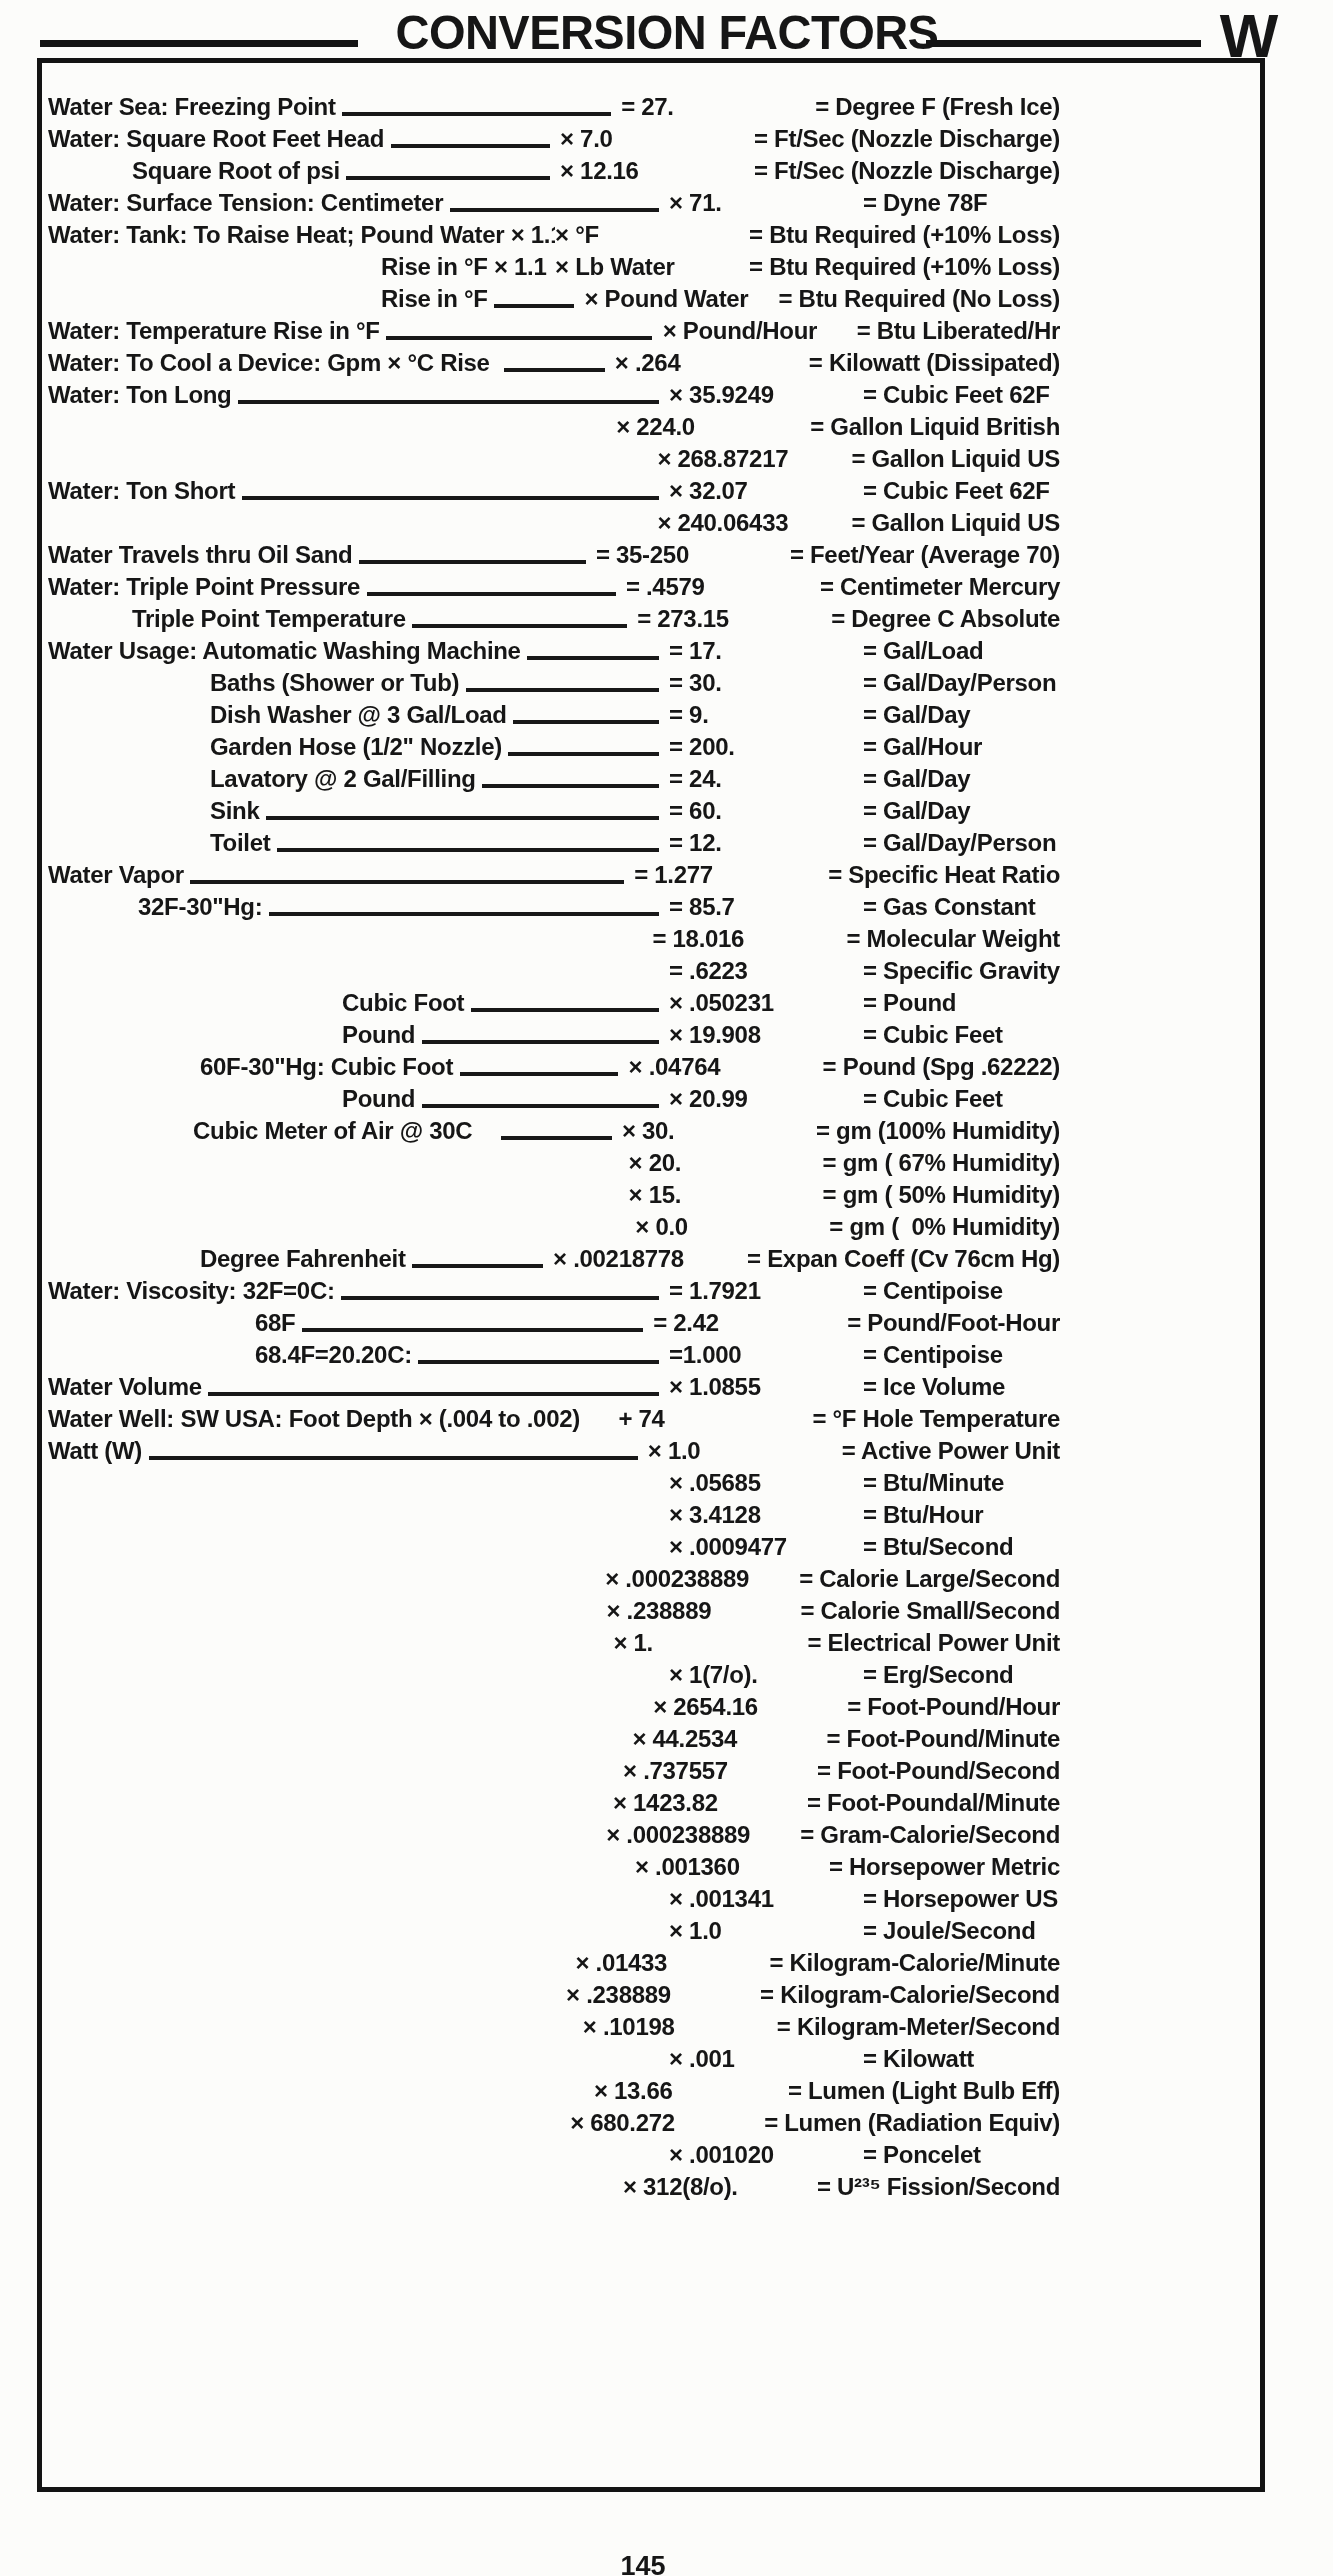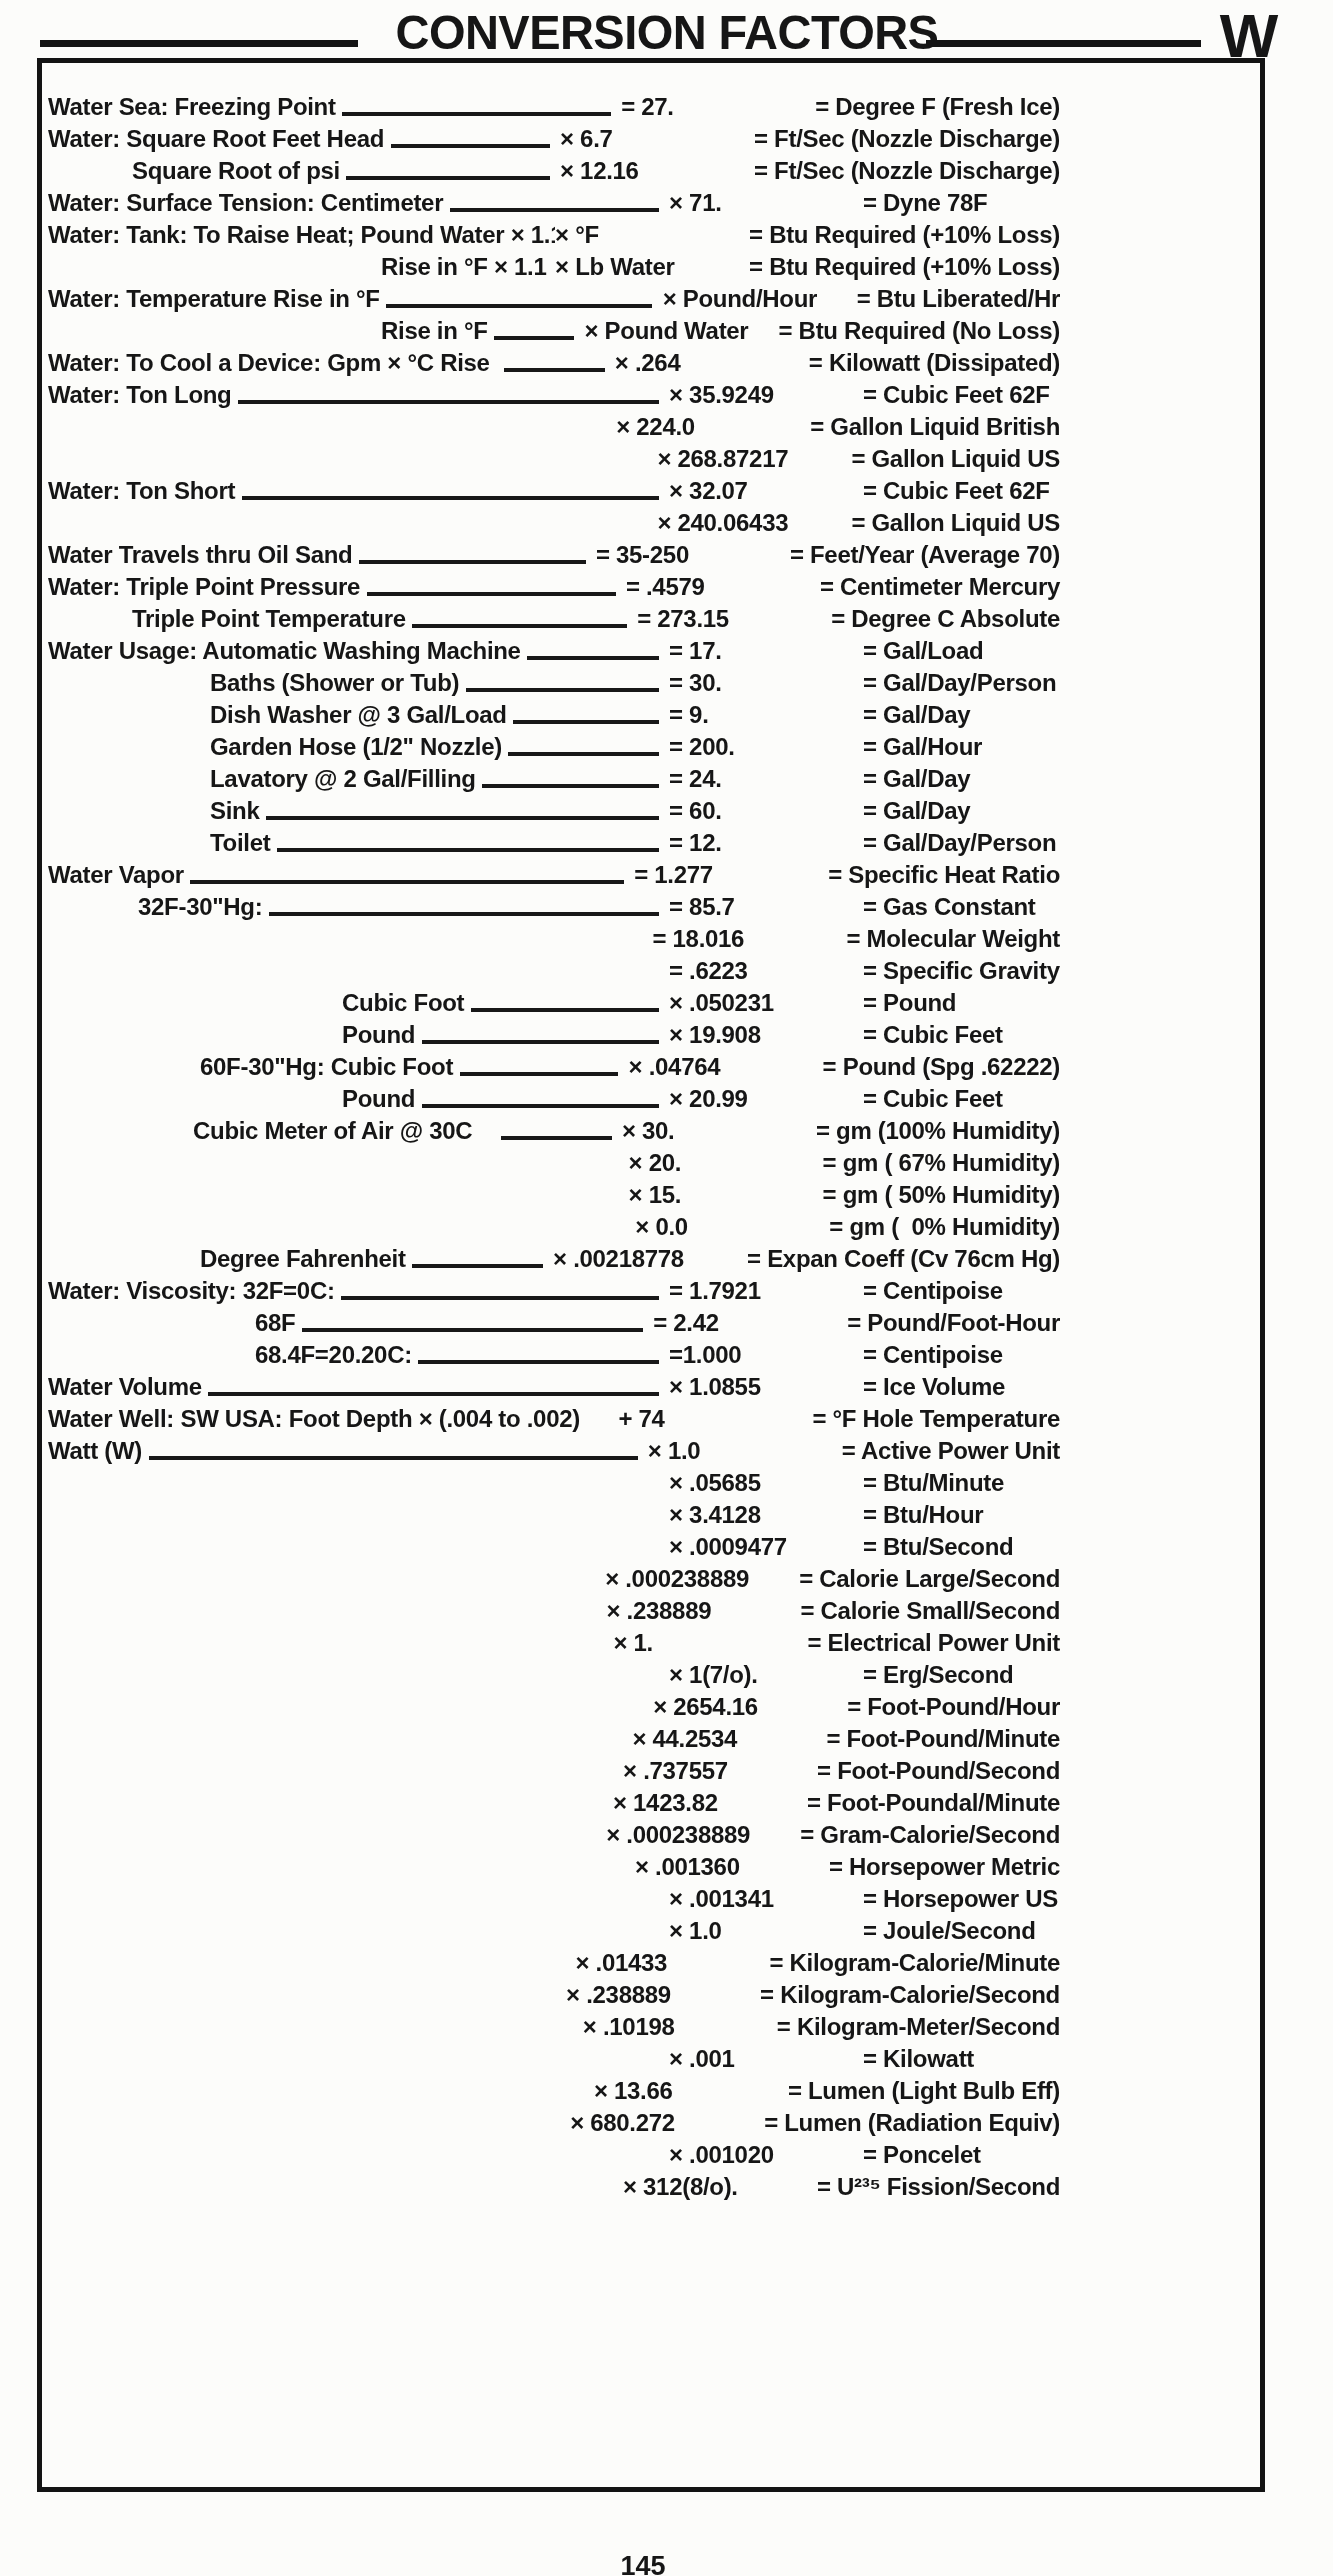--- a/index.html
+++ b/index.html
@@ -77,21 +77,21 @@
     </div>
     <div class="cell-value">= 27.</div>
     <div class="cell-result">= Degree F (Fresh Ice)</div>
   </div>
 
   <div class="row">
     <div class="cell-label" style="padding-left: 0px;">
       <span class="lbl">Water: Square Root Feet Head</span>
       <span class="leader"></span>
     </div>
-    <div class="cell-value">× 6.7</div>
+    <div class="cell-value">× 7.0</div>
     <div class="cell-result">= Ft/Sec (Nozzle Discharge)</div>
   </div>
 
   <div class="row">
     <div class="cell-label" style="padding-left: 84px;">
       <span class="lbl">Square Root of psi</span>
       <span class="leader"></span>
     </div>
     <div class="cell-value">× 12.16</div>
     <div class="cell-result">= Ft/Sec (Nozzle Discharge)</div>
@@ -118,38 +118,38 @@
   <div class="row">
     <div class="cell-label" style="padding-left: 333px;">
       <span class="lbl">Rise in °F × 1.1</span>
       
     </div>
     <div class="cell-value">× Lb Water</div>
     <div class="cell-result">= Btu Required (+10% Loss)</div>
   </div>
 
   <div class="row">
+    <div class="cell-label" style="padding-left: 333px;">
+      <span class="lbl">Rise in °F</span>
+      <span class="leader"></span>
+    </div>
+    <div class="cell-value">× Pound Water</div>
+    <div class="cell-result">= Btu Required (No Loss)</div>
+  </div>
+
+  <div class="row">
     <div class="cell-label" style="padding-left: 0px;">
       <span class="lbl">Water: Temperature Rise in °F</span>
       <span class="leader"></span>
     </div>
     <div class="cell-value">× Pound/Hour</div>
     <div class="cell-result">= Btu Liberated/Hr</div>
   </div>
 
   <div class="row">
-    <div class="cell-label" style="padding-left: 333px;">
-      <span class="lbl">Rise in °F</span>
-      <span class="leader"></span>
-    </div>
-    <div class="cell-value">× Pound Water</div>
-    <div class="cell-result">= Btu Required (No Loss)</div>
-  </div>
-
-  <div class="row">
     <div class="cell-label" style="padding-left: 0px; gap: 8px;">
       <span class="lbl">Water: To Cool a Device: Gpm × °C Rise</span>
       <span class="leader"></span>
     </div>
     <div class="cell-value">× .264</div>
     <div class="cell-result">= Kilowatt (Dissipated)</div>
   </div>
 
   <div class="row">
     <div class="cell-label" style="padding-left: 0px;">

